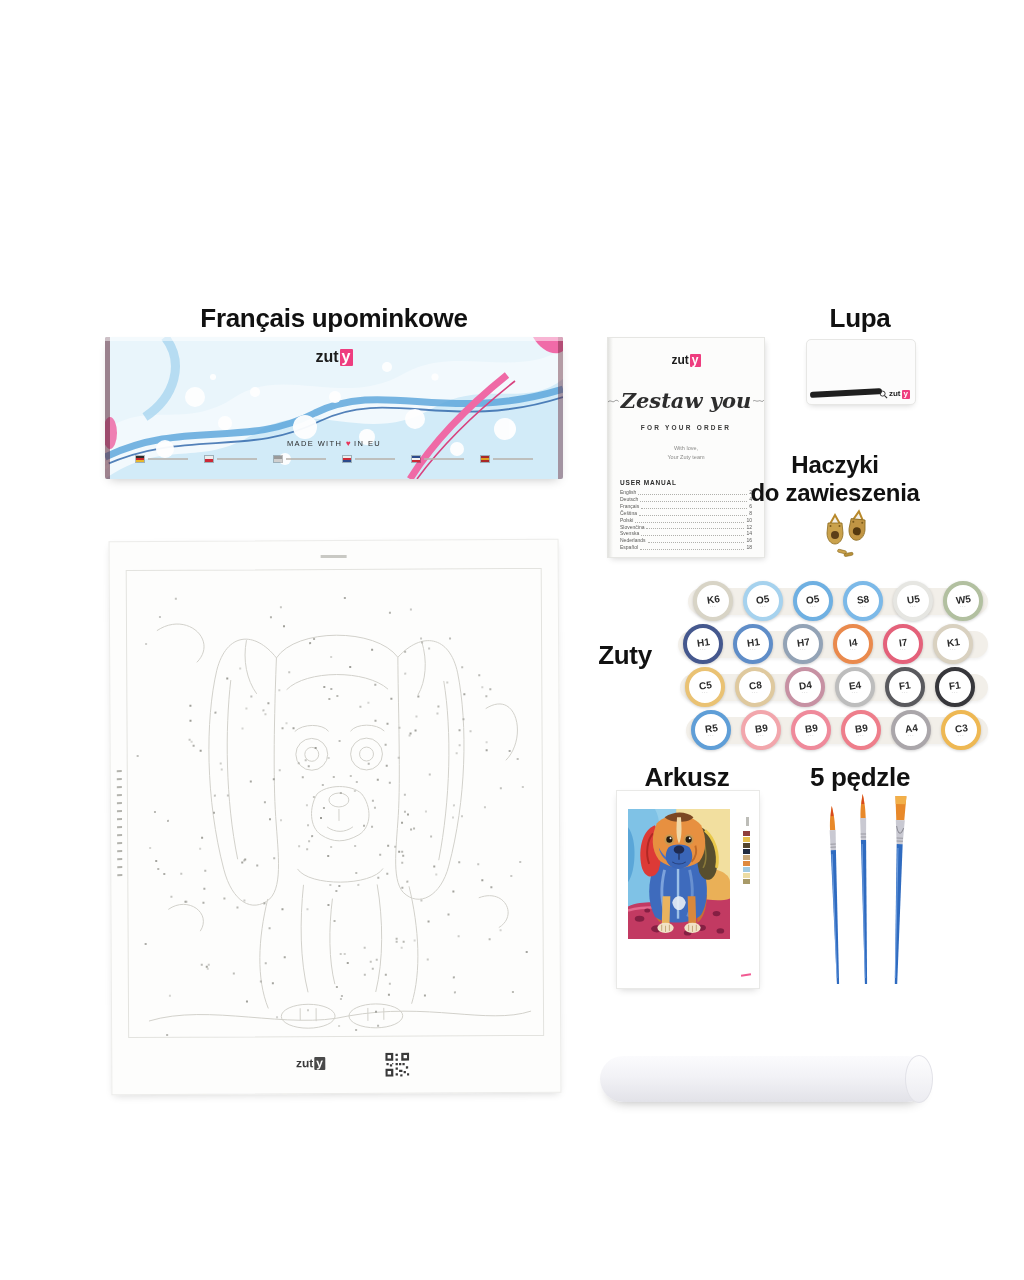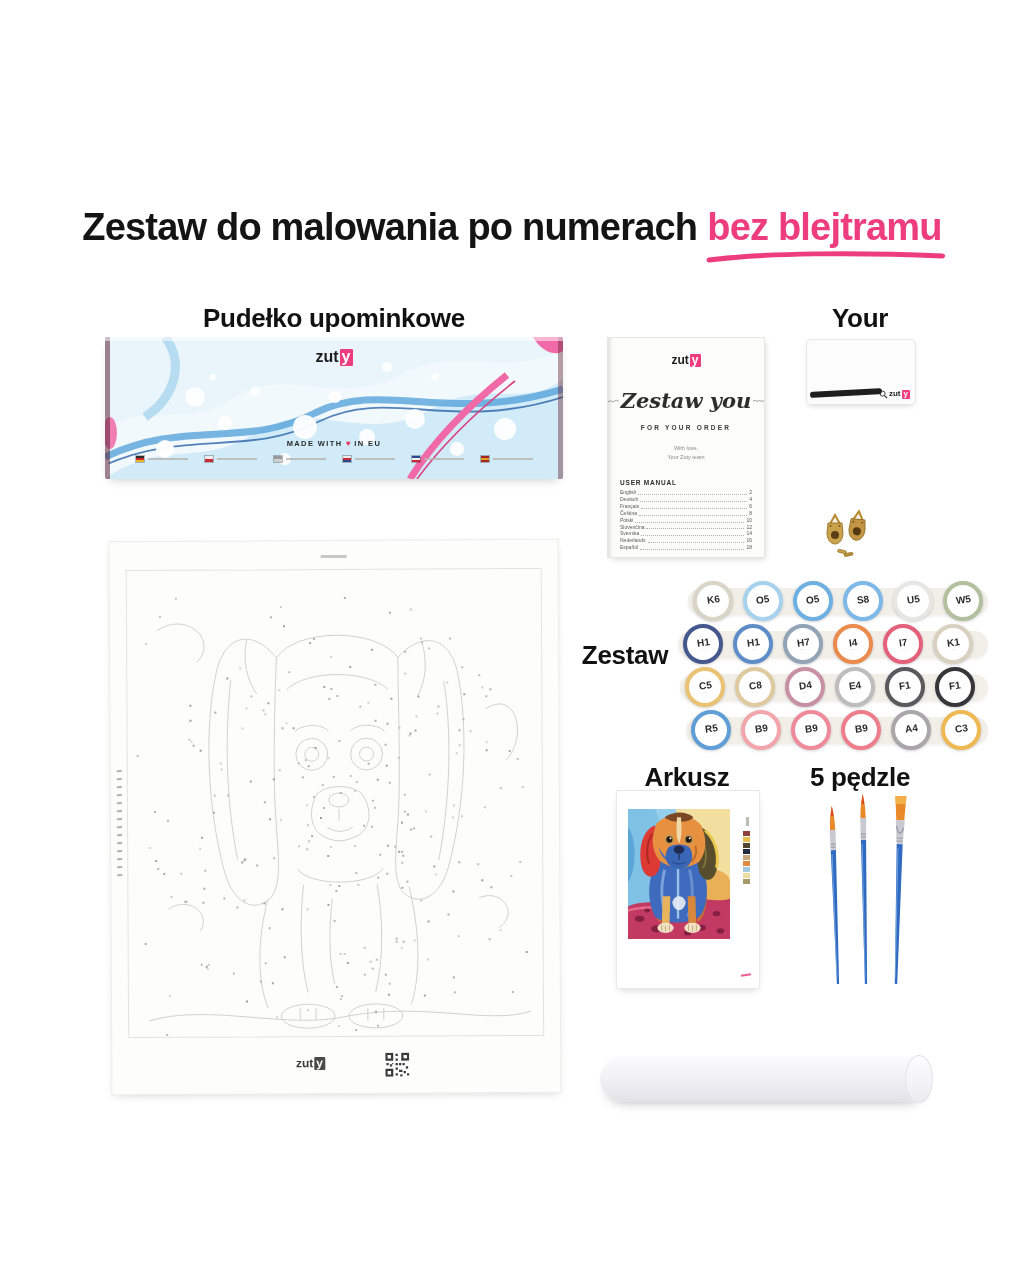--- a/index.html
+++ b/index.html
@@ -26,21 +26,21 @@
   .giftbox{position:absolute;left:105px;top:337px;width:458px;height:142px;
            box-shadow:0 5px 10px -5px rgba(0,0,0,.25);border-radius:2px;overflow:hidden;}
   .giftbox-art{position:absolute;inset:0;}
   .giftbox-content{position:absolute;inset:0;text-align:center;}
   .giftbox .zlogo{position:absolute;top:12px;left:0;right:0;font-size:16px;}
   .pbn-box{position:absolute;top:40px;left:50%;transform:translateX(-50%);
            border:2px solid #141414;background:rgba(255,255,255,.88);
            padding:5px 12px 6px 12px;min-width:128px;}
   .pbn-line1{font-size:23px;font-weight:700;letter-spacing:0.5px;display:inline-block;transform:scaleX(.82);line-height:1;}
   .pbn-line2{font-size:10px;font-weight:700;letter-spacing:1px;display:block;transform:scaleX(.9);margin-top:1px;}
-  .made-line{position:absolute;top:102px;left:0;right:0;font-size:7.5px;font-weight:700;
+  .made-line{position:absolute;top:102px;left:0;right:0;font-size:7.5px;font-weight:400;
              letter-spacing:1.4px;color:#2b2b2b;}
   .made-line .heart{color:#e8345a;font-size:8px;letter-spacing:0;}
   .giftbox-flags{position:absolute;top:118px;left:0;right:0;display:flex;justify-content:center;gap:16px;}
   .flag-item{display:flex;align-items:center;gap:3px;}
   .flag{width:8px;height:6px;display:flex;flex-direction:column;overflow:hidden;border:0.5px solid rgba(0,0,0,.25);}
   .flag .stripe{flex:1;}
   .flag-caption{width:40px;height:2px;background:#b9b4ae;opacity:.8;}
 
   
   .canvas-sheet{position:absolute;left:110px;top:540px;width:448px;height:552px;background:#fdfdfc;
@@ -118,27 +118,22 @@
         background:linear-gradient(180deg,#fbfbfd 0%,#f2f2f6 45%,#e2e2e8 100%);
         box-shadow:0 8px 12px -8px rgba(0,0,0,.3);}
   .roll::after{content:"";position:absolute;right:-3px;top:-1px;width:26px;height:46px;border-radius:50%;
                background:linear-gradient(180deg,#fdfdfe,#ececf1);border:1px solid #e2e2e8;}
 </style>
 </head>
 <body>
 
 <div id="stage">
 
-  <div class="main-title">
-    <span>Zestaw do malowania po numerach</span><span class="pink"><span>bez blejtramu</span><svg class="swoosh" viewBox="0 0 240 14" preserveAspectRatio="none">
-          <path d="M4,10 C60,3 150,2 236,6" fill="none" stroke="#ee3d7f" stroke-width="5" stroke-linecap="round"></path>
-        </svg></span>
-  </div>
-
-  <div class="sec-label" style="left:105px;top:303px;width:458px;">Pudełko upominkowe</div>
+
+  <div class="sec-label" style="left:105px;top:303px;width:458px;">Français upominkowe</div>
   <div class="giftbox">
     <svg class="giftbox-art" viewBox="0 0 458 142" preserveAspectRatio="none">
       <rect width="458" height="142" fill="#f2f9fd"></rect>
       <path d="M0,142 C60,100 95,132 150,96 C210,58 260,112 330,70 C380,42 420,72 458,42 L458,142 Z" fill="#d2ebf8"></path>
       <path d="M0,94 C40,62 80,94 130,60 C180,28 240,72 300,36 C350,8 410,42 458,12 L458,0 L0,0 Z" fill="#e9f5fb"></path>
       <path d="M0,120 C80,82 140,112 210,76 C280,42 340,88 458,52" stroke="#56a3da" stroke-width="7" fill="none" opacity="0.8"></path>
       <path d="M0,128 C80,92 145,120 215,84 C285,50 345,96 458,60" stroke="#2a63a8" stroke-width="1.8" fill="none" opacity="0.8"></path>
       <path d="M60,0 C80,26 70,60 40,80" stroke="#9fd2ee" stroke-width="9" fill="none" opacity="0.7"></path>
       <path d="M305,142 C330,102 362,70 402,38" stroke="#ef6aa6" stroke-width="7" fill="none"></path>
       <path d="M312,142 C340,104 372,74 410,44" stroke="#d8437f" stroke-width="1.6" fill="none"></path>
@@ -609,32 +604,35 @@
           </div>
           <div class="toc-row">
             <span class="toc-lang">Español</span>
             <span class="toc-dots"></span>
             <span class="toc-page">18</span>
           </div>
         </div>
     </div>
   </div>
 
-  <div class="sec-label" style="left:800px;top:303px;width:120px;">Your</div>
+  <div class="sec-label" style="left:800px;top:303px;width:120px;">Lupa</div>
   <div class="lupa-card">
     <div class="lupa-handle"></div>
     <div class="lupa-brand">
       <svg class="mag-icon" viewBox="0 0 10 10">
           <circle cx="4" cy="4" r="2.8" fill="none" stroke="#2a2a2a" stroke-width="1"></circle>
           <line x1="6.2" y1="6.2" x2="9" y2="9" stroke="#2a2a2a" stroke-width="1.2"></line>
         </svg>
       <span class="zlogo"><span>zut</span><span class="zy">y</span></span>
     </div>
   </div>
 
+  <div class="sec-label small" style="left:735px;top:451px;width:200px;">
+    <span>Haczyki</span><br><span>do zawieszenia</span>
+  </div>
   <svg class="hooks-art" viewBox="0 0 54 54">
     <g transform="translate(4,10)">
       <polygon points="8,9 13,0 18,9" fill="#f4f0e6" stroke="#b8882a" stroke-width="2"></polygon>
       <path d="M6,8 L20,8 L21,18 C21,25 17,29 13,29 C9,29 5,25 5,18 Z" fill="#caa24c" stroke="#8a6a20" stroke-width="0.8"></path>
       <circle cx="13" cy="20" r="4" fill="#5c3f18"></circle>
       <circle cx="8.5" cy="11" r="1" fill="#7a5a1c"></circle>
         <circle cx="17.5" cy="11" r="1" fill="#7a5a1c"></circle>
     </g>
     <g transform="translate(28,5) rotate(6)">
       <polygon points="8,9 13,0 18,9" fill="#f4f0e6" stroke="#b8882a" stroke-width="2"></polygon>
@@ -642,21 +640,21 @@
       <circle cx="13" cy="20" r="4" fill="#54380f"></circle>
       <circle cx="8.5" cy="11" r="1" fill="#7a5a1c"></circle>
         <circle cx="17.5" cy="11" r="1" fill="#7a5a1c"></circle>
     </g>
     <g transform="translate(20,44)">
       <rect x="0" y="0" width="9" height="3" rx="1.5" fill="#caa24c" stroke="#8a6a20" stroke-width="0.6" transform="rotate(14)"></rect>
       <rect x="6" y="4" width="9" height="3" rx="1.5" fill="#b89038" stroke="#8a6a20" stroke-width="0.6" transform="rotate(-10 10 5)"></rect>
     </g>
   </svg>
 
-  <div class="sec-label" style="left:570px;top:640px;width:110px;">Zestaw</div>
+  <div class="sec-label" style="left:570px;top:640px;width:110px;">Zuty</div>
   <div class="paint-grid">
       <div class="pot-row" style="margin-left: 10px;">
         <div class="pot" style="border-color: rgb(216, 212, 198);">
           <span class="pot-code">K6</span>
           <span class="pot-dots">···</span>
         </div>
         <div class="pot" style="border-color: rgb(166, 210, 238);">
           <span class="pot-code">O5</span>
           <span class="pot-dots">···</span>
         </div>

